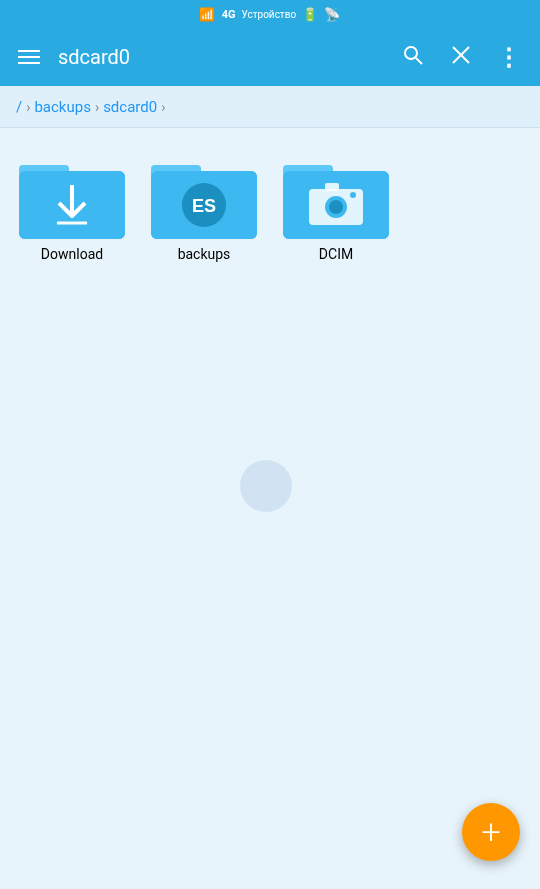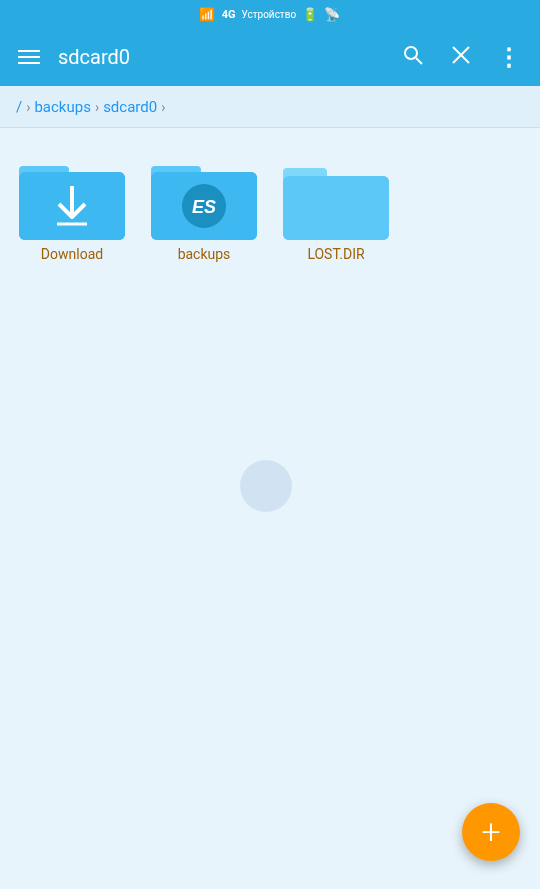--- a/index.html
+++ b/index.html
@@ -93,34 +93,33 @@
       flex-direction: column;
       align-items: center;
       cursor: pointer;
       padding: 8px 4px;
     }
     .folder-icon-wrap {
       position: relative;
       width: 110px;
       height: 90px;
       display: flex;
-      align-items: flex-end;
+      align-items: center;
       justify-content: center;
-      font-style: italic;
     }
 
     
     .folder-svg {
       width: 110px;
       height: 88px;
     }
 
     .folder-label {
       font-size: 14px;
-      color: #a16207;
+      color: #000000;
       text-align: center;
       margin-top: 4px;
     }
 
     
     .fab {
       position: absolute;
       bottom: 28px;
       right: 20px;
       width: 58px;
@@ -219,32 +218,38 @@
         <rect x="2" y="18" width="106" height="68" rx="6" ry="6" fill="#3eb8f0"></rect>
 
         <circle cx="55" cy="52" r="22" fill="#1a8fc0"></circle>
         <text x="55" y="59" text-anchor="middle" font-size="18" fill="white" font-weight="bold" font-family="Arial">ES</text>
       </svg>
     </div>
     <span class="folder-label">backups</span>
   </div>
 
 
-
-
   <div class="folder-item">
     <div class="folder-icon-wrap">
       <svg class="folder-svg" viewBox="0 0 110 88" xmlns="http://www.w3.org/2000/svg">
-        <rect x="2" y="22" width="106" height="64" rx="6" ry="6" fill="#5cc8f8"></rect>
-        <rect x="2" y="14" width="44" height="16" rx="4" ry="4" fill="#7dd8fa"></rect>
-        <rect x="2" y="22" width="106" height="64" rx="6" ry="6" fill="#5cc8f8"></rect>
+        <rect x="2" y="18" width="106" height="68" rx="6" ry="6" fill="#3eb8f0"></rect>
+        <rect x="2" y="12" width="50" height="16" rx="4" ry="4" fill="#5cc8f8"></rect>
+        <rect x="2" y="18" width="106" height="68" rx="6" ry="6" fill="#3eb8f0"></rect>
+
+        <rect x="28" y="36" width="54" height="36" rx="4" fill="white" opacity="0.85"></rect>
+        <circle cx="55" cy="54" r="11" fill="#3eb8f0"></circle>
+        <circle cx="55" cy="54" r="7" fill="#1a8fc0"></circle>
+        <rect x="44" y="30" width="14" height="8" rx="2" fill="white" opacity="0.85"></rect>
+        <circle cx="72" cy="42" r="3" fill="#3eb8f0"></circle>
       </svg>
     </div>
-    <span class="folder-label">LOST.DIR</span>
-  </div>
+    <span class="folder-label">DCIM</span>
+  </div>
+
+
 
 </div>
 
 <div class="scroll-indicator"></div>
 
 <div class="fab">
   <span class="fab-plus">+</span>
 </div>
 
 </body></html>

